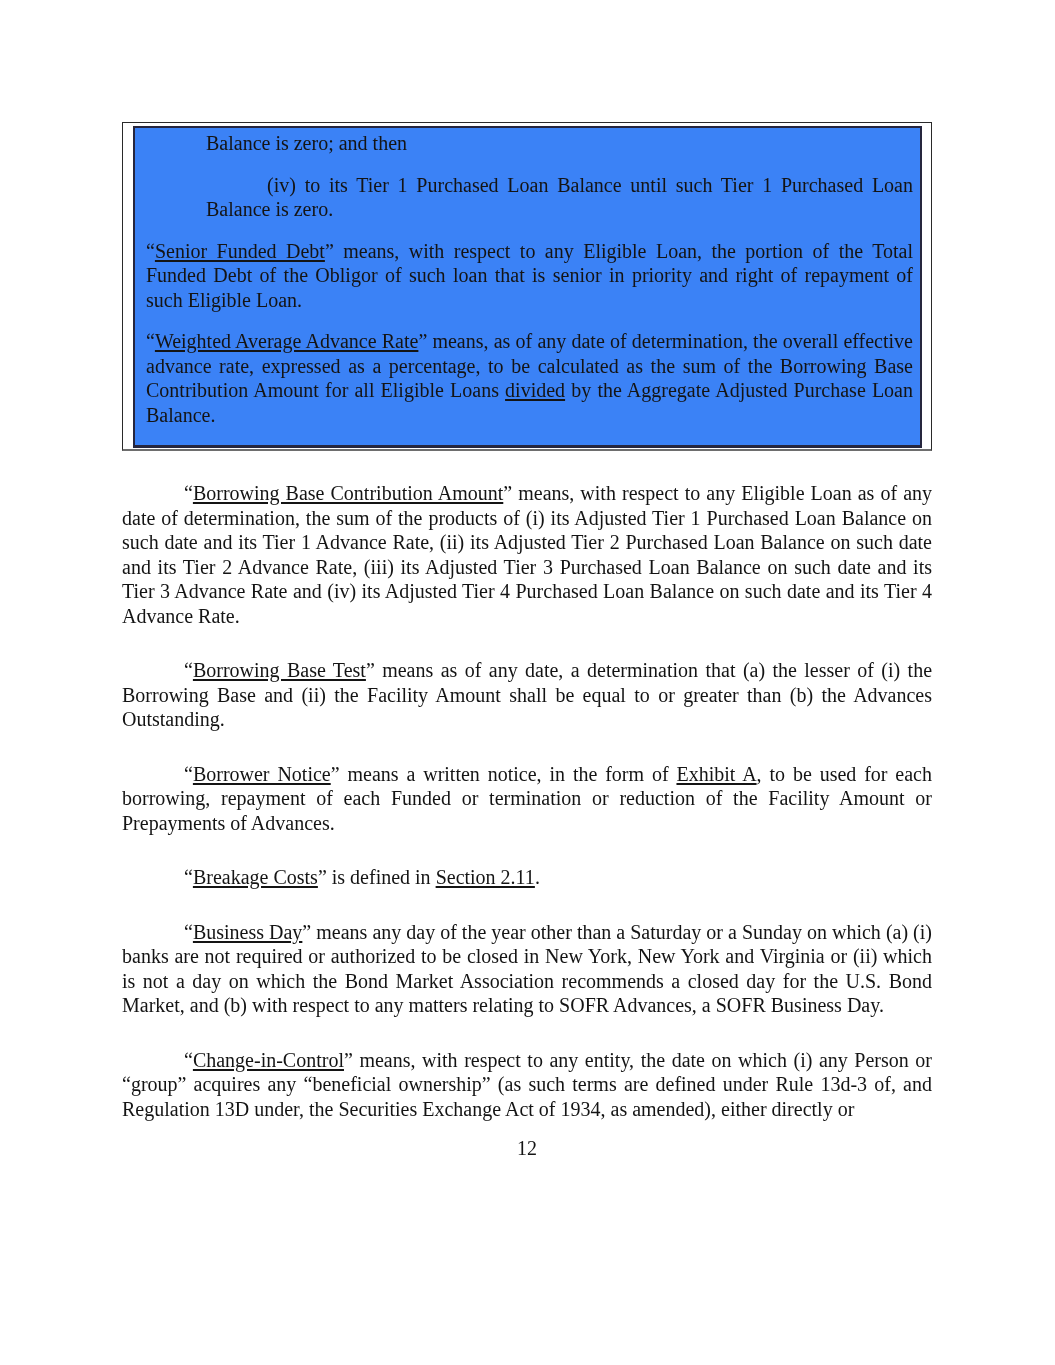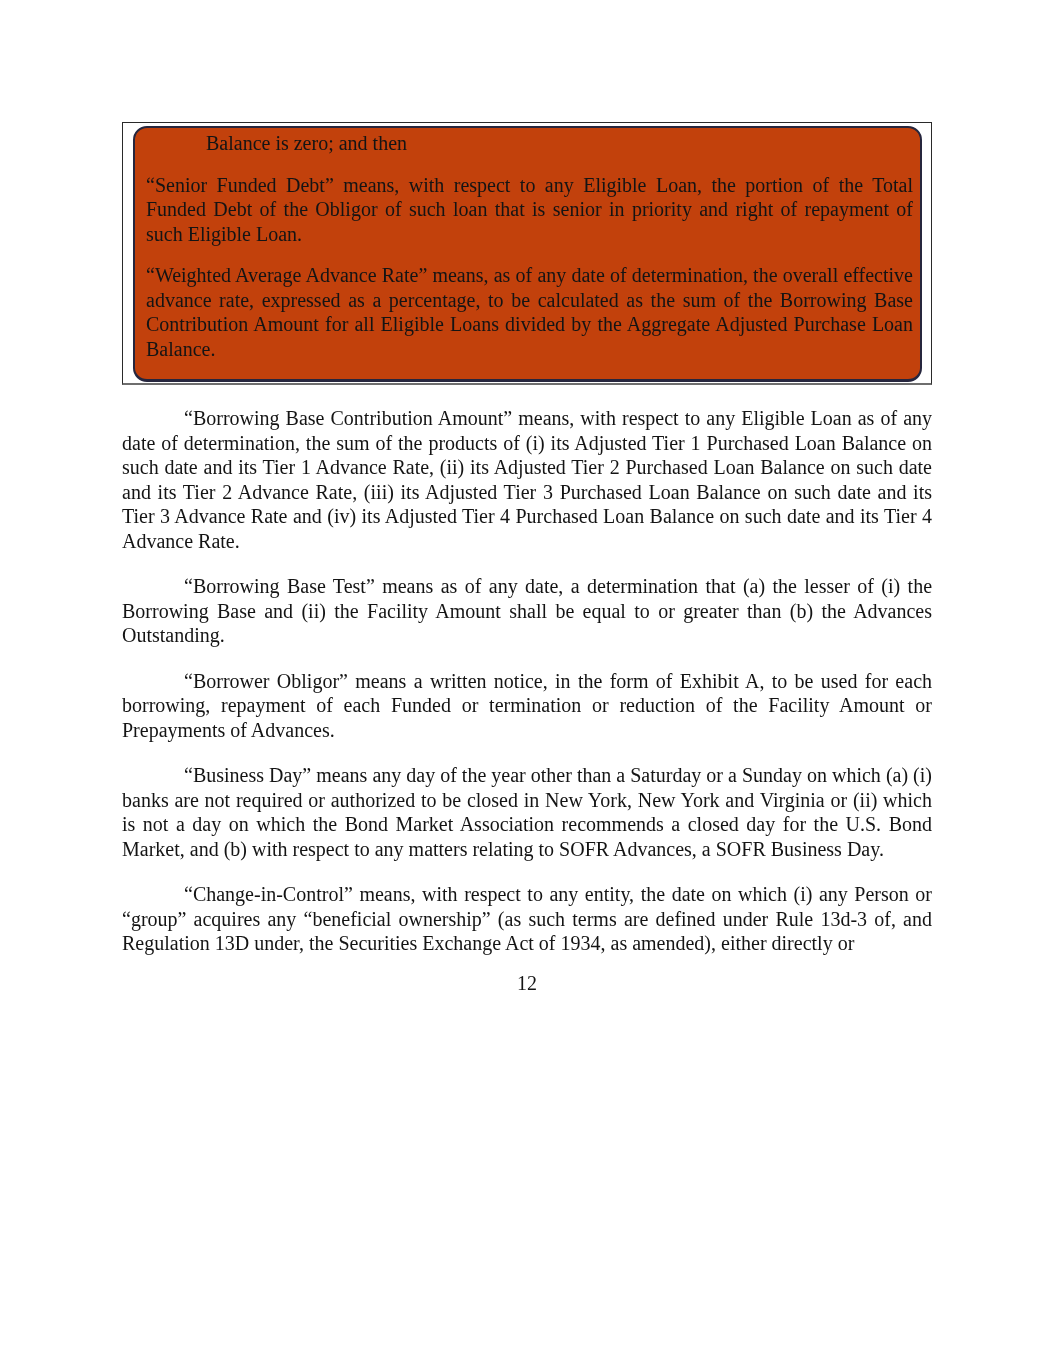--- a/index.html
+++ b/index.html
@@ -37,46 +37,48 @@
     margin: 17px 0 0 0;
     text-align: justify;
   }
   .callout-inner p.para:first-child { margin-top: 0; }
   
   .p-cont { padding-left: 60px; }
   
   .p-item { padding-left: 60px; text-indent: 61px; }
   .p-flush { padding-left: 0; }
   
-  .doc-body p.para { margin-top: 21px; text-indent: 62px; }
+  .doc-body p.para { margin-top: 30px; text-indent: 62px; }
   .doc-body p.para:first-child { }
-  .u { text-underline-offset: 2px; }
+  .u { text-decoration: underline; text-underline-offset: 2px; }
   .page-number {
     margin-top: 15px;
     text-align: center;
   }
 </style>
 </head>
 <body>
 
 <div class="content">
 
   <div class="callout-outer">
-    <div class="callout-inner" style="background: #c2410c; border-color: rgb(38, 38, 62); border-radius: 14px;">
+    <div class="callout-inner" style="background: #3b82f6; border-color: rgb(38, 38, 62);">
       <div>
           <p class="para p-cont"><span>Balance is zero; and then</span></p>
+          <p class="para p-item"><span>(iv) to its Tier 1 Purchased Loan Balance until such Tier 1 Purchased Loan Balance is zero.</span></p>
           <p class="para p-flush"><span>“</span><span class="u">Senior Funded Debt</span><span>” means, with respect to any Eligible Loan, the portion of the Total Funded Debt of the Obligor of such loan that is senior in priority and right of repayment of such Eligible Loan.</span></p>
           <p class="para p-flush"><span>“</span><span class="u">Weighted Average Advance Rate</span><span>” means, as of any date of determination, the overall effective advance rate, expressed as a percentage, to be calculated as the sum of the Borrowing Base Contribution Amount for all Eligible Loans </span><span class="u">divided</span><span> by the Aggregate Adjusted Purchase Loan Balance.</span></p>
         </div>
     </div>
   </div>
 
   <div class="doc-body">
       <p class="para p-body"><span>“</span><span class="u">Borrowing Base Contribution Amount</span><span>” means, with respect to any Eligible Loan as of any date of determination, the sum of the products of (i) its Adjusted Tier 1 Purchased Loan Balance on such date and its Tier 1 Advance Rate, (ii) its Adjusted Tier 2 Purchased Loan Balance on such date and its Tier 2 Advance Rate, (iii) its Adjusted Tier 3 Purchased Loan Balance on such date and its Tier 3 Advance Rate and (iv) its Adjusted Tier 4 Purchased Loan Balance on such date and its Tier 4 Advance Rate.</span></p>
       <p class="para p-body"><span>“</span><span class="u">Borrowing Base Test</span><span>” means as of any date, a determination that (a) the lesser of (i) the Borrowing Base and (ii) the Facility Amount shall be equal to or greater than (b) the Advances Outstanding.</span></p>
-      <p class="para p-body"><span>“</span><span class="u">Borrower Obligor</span><span>” means a written notice, in the form of </span><span class="u">Exhibit A</span><span>, to be used for each borrowing, repayment of each Funded or termination or reduction of the Facility Amount or Prepayments of Advances.</span></p>
+      <p class="para p-body"><span>“</span><span class="u">Borrower Notice</span><span>” means a written notice, in the form of </span><span class="u">Exhibit A</span><span>, to be used for each borrowing, repayment of each Funded or termination or reduction of the Facility Amount or Prepayments of Advances.</span></p>
+      <p class="para p-body"><span>“</span><span class="u">Breakage Costs</span><span>” is defined in </span><span class="u">Section 2.11</span><span>.</span></p>
       <p class="para p-body"><span>“</span><span class="u">Business Day</span><span>” means any day of the year other than a Saturday or a Sunday on which (a) (i) banks are not required or authorized to be closed in New York, New York and Virginia or (ii) which is not a day on which the Bond Market Association recommends a closed day for the U.S. Bond Market, and (b) with respect to any matters relating to SOFR Advances, a SOFR Business Day.</span></p>
       <p class="para p-body"><span>“</span><span class="u">Change-in-Control</span><span>” means, with respect to any entity, the date on which (i) any Person or “group” acquires any “beneficial ownership” (as such terms are defined under Rule 13d-3 of, and Regulation 13D under, the Securities Exchange Act of 1934, as amended), either directly or</span></p>
     </div>
 
   <div class="page-number">12</div>
 
 </div>
 
 </body></html>

